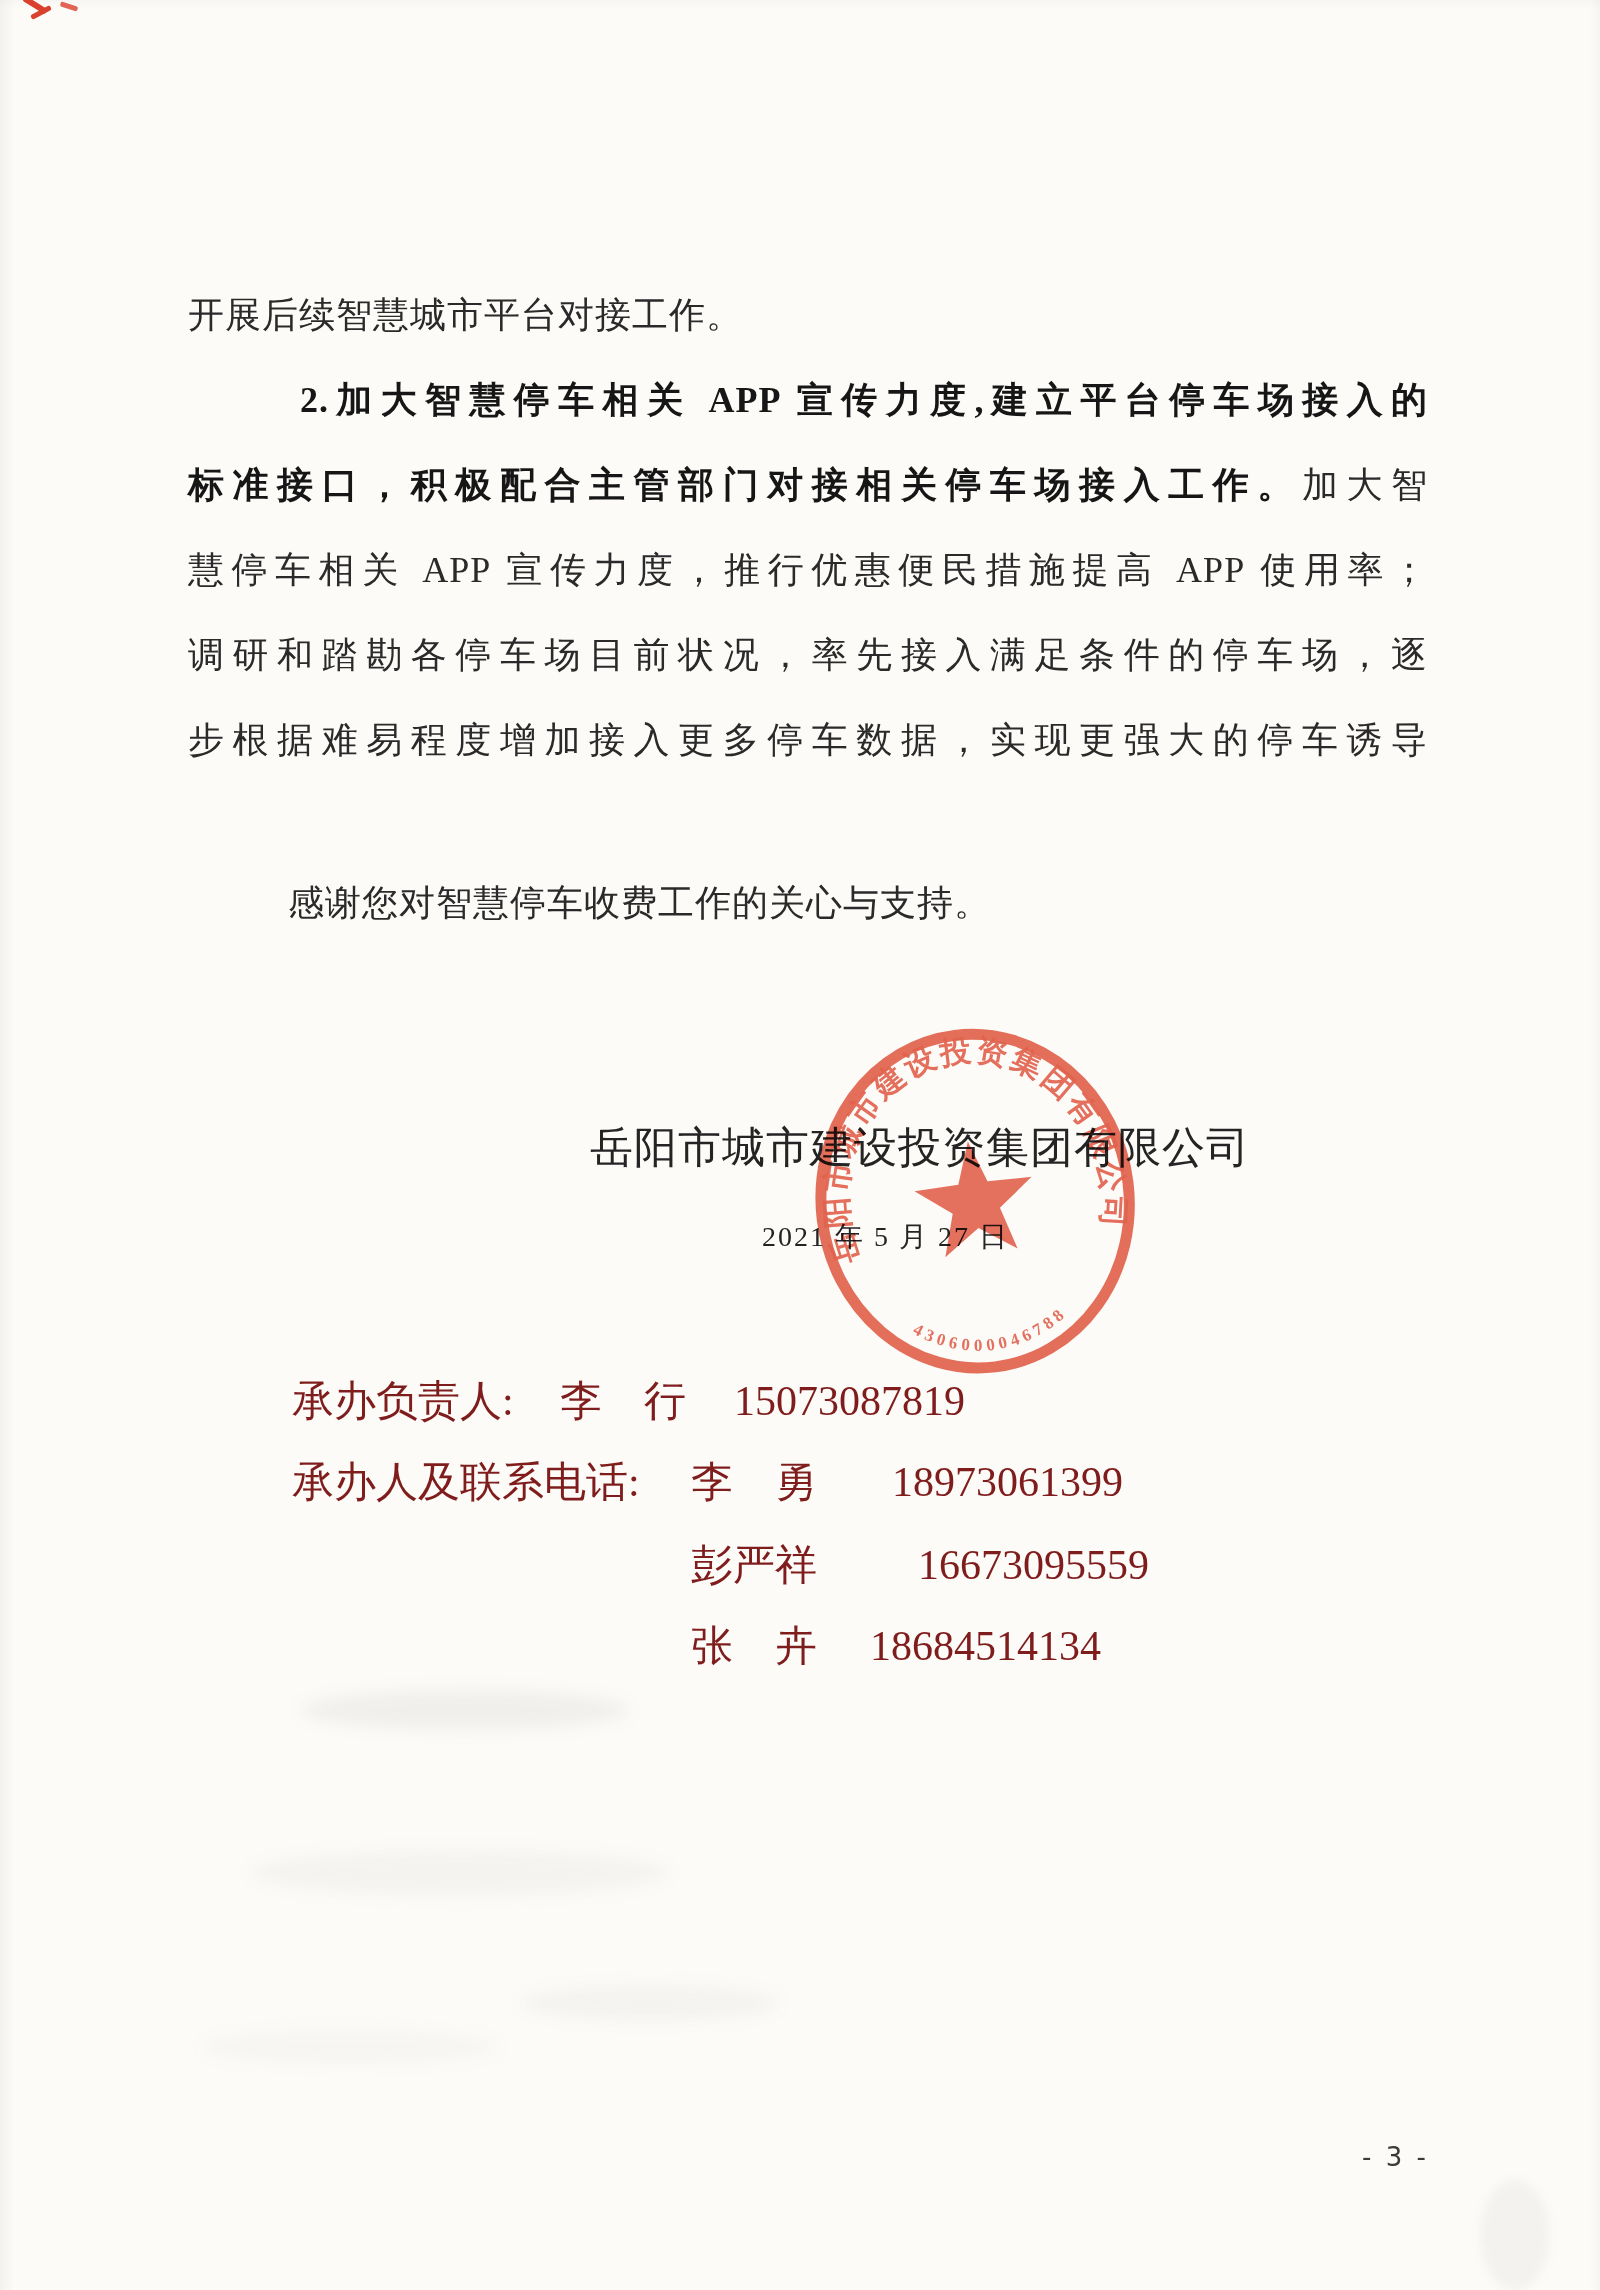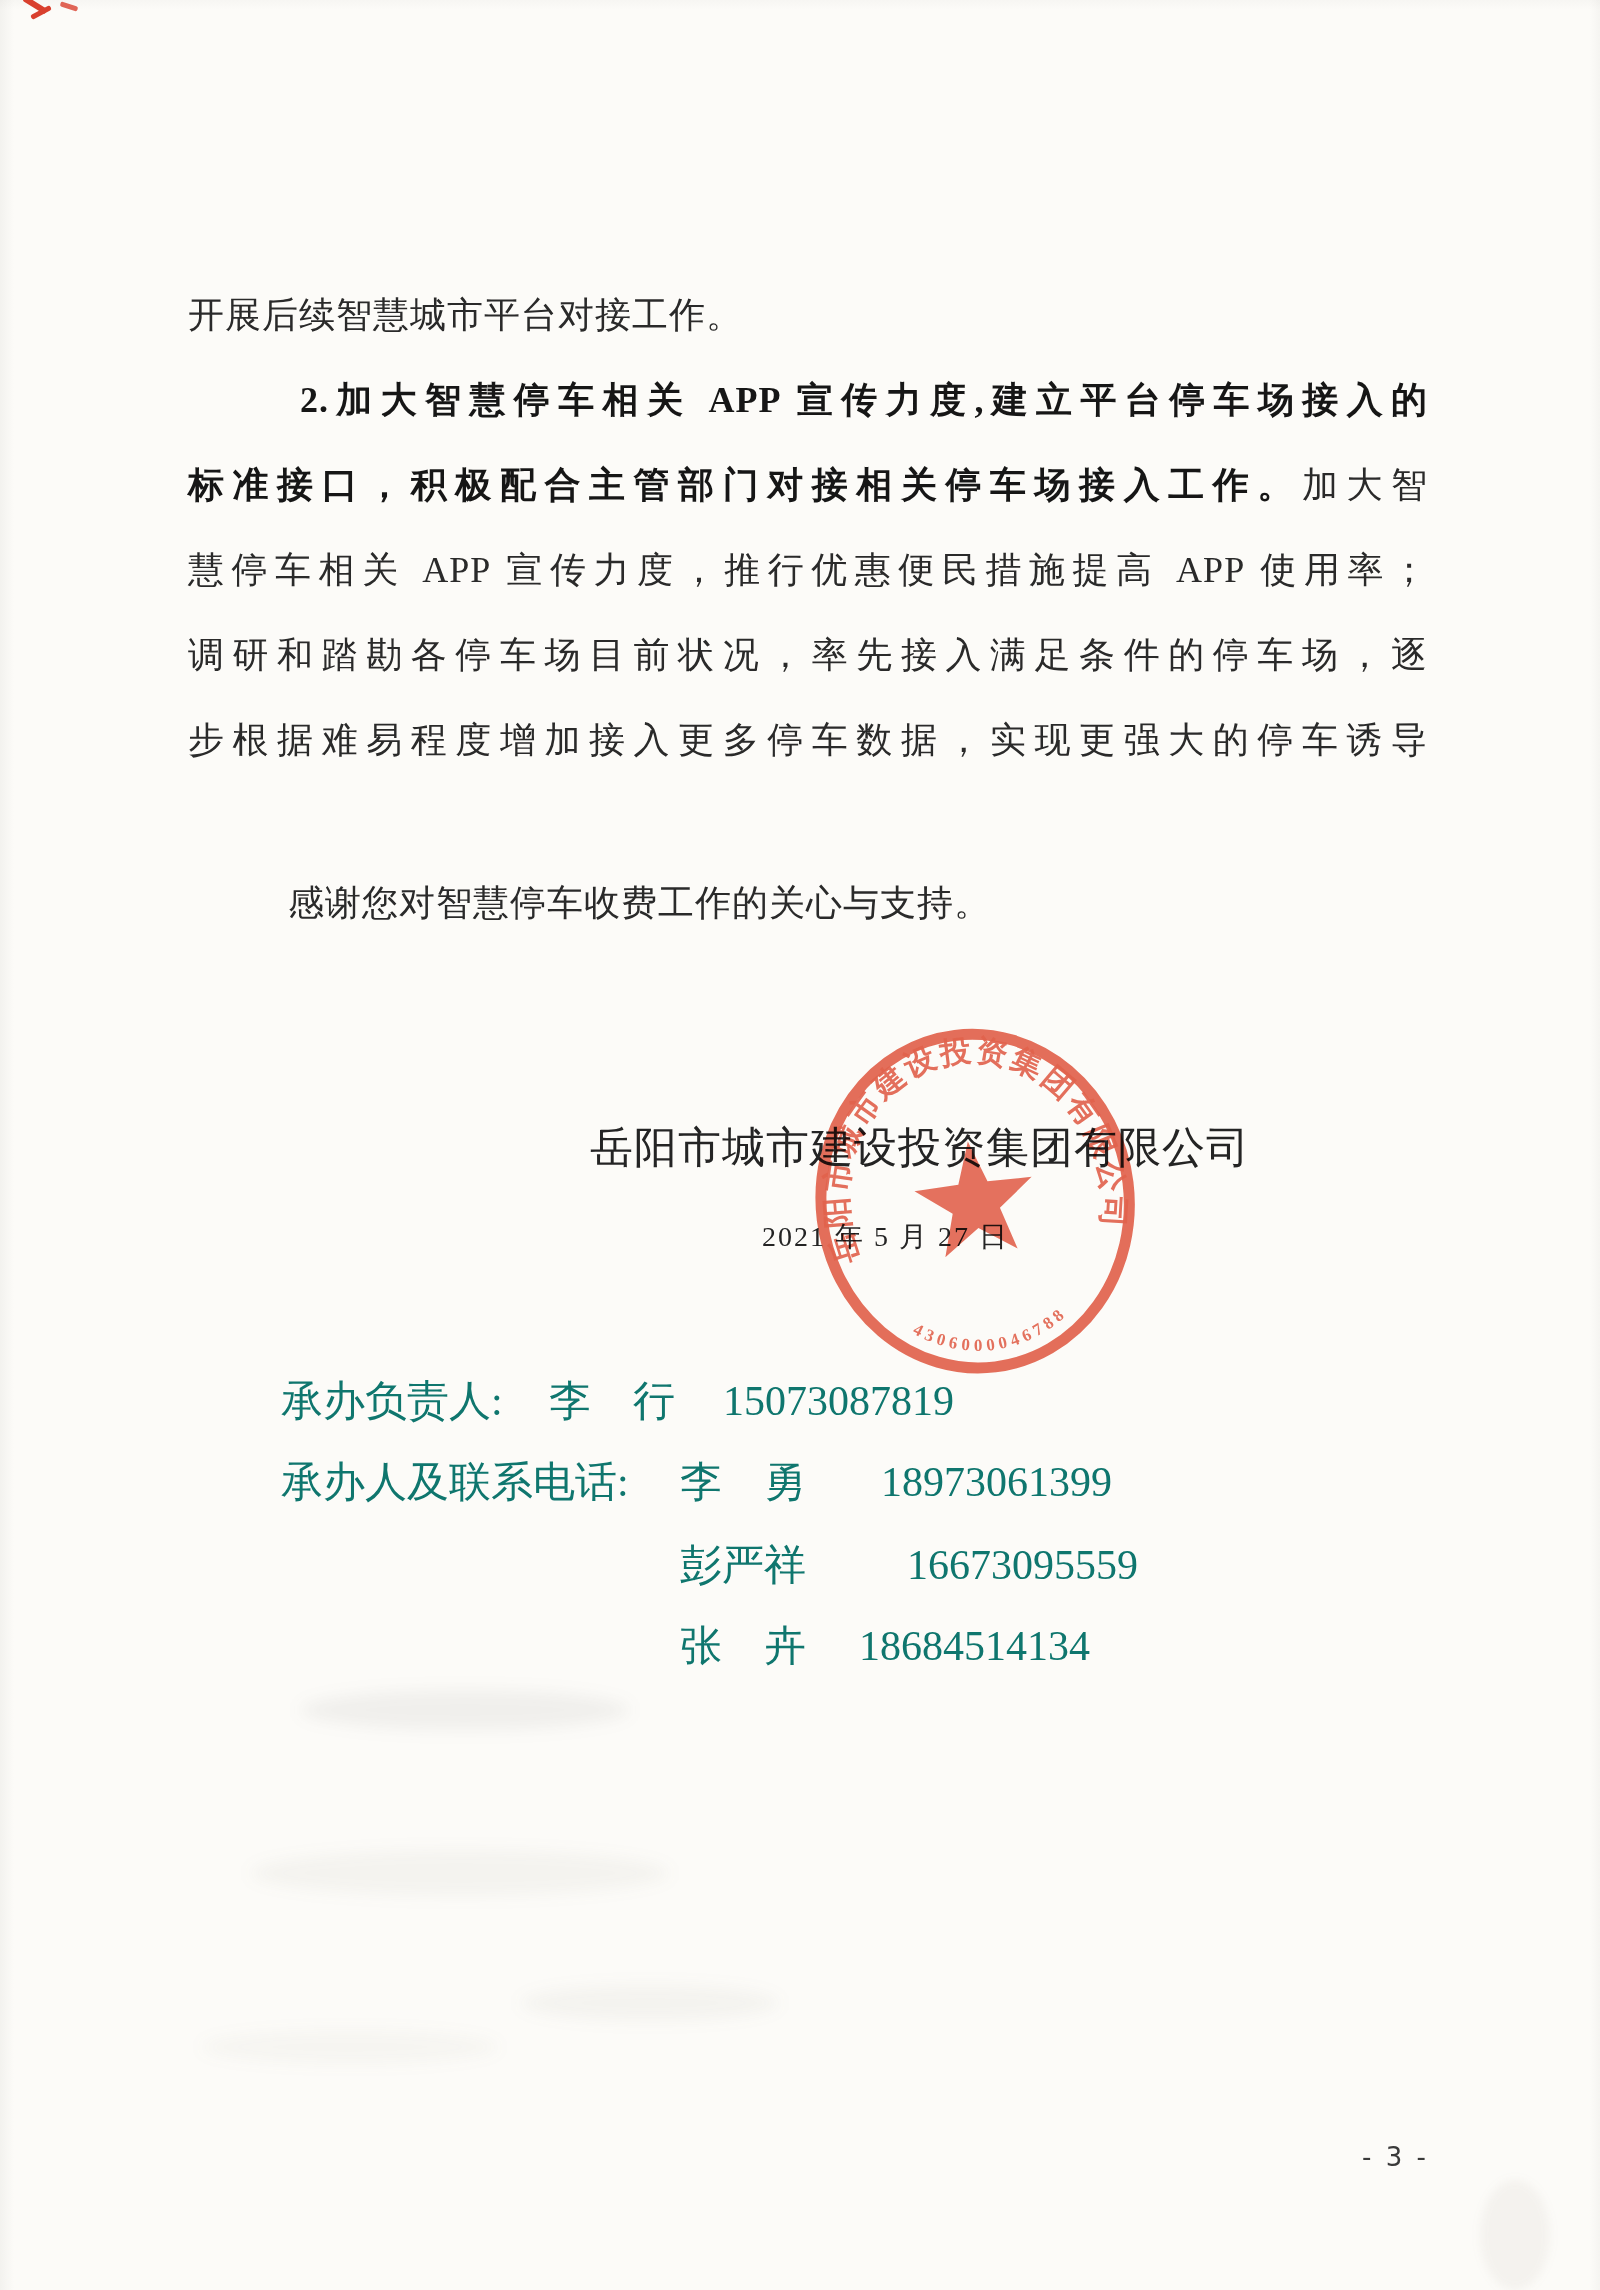--- a/index.html
+++ b/index.html
@@ -45,21 +45,21 @@
   .company-line{
     position:absolute;left:590px;top:1124px;
     font-size:43px;line-height:48px;letter-spacing:1px;
     color:#242424;white-space:nowrap;
   }
   .date-line{
     position:absolute;left:762px;top:1214px;
     font-size:28px;line-height:46px;letter-spacing:2px;
     color:#242424;white-space:nowrap;
   }
-  .contact-row{position:absolute;left:1px;width:1416px;height:56px;font-size:42px;line-height:50px;color:#0f766e;}
+  .contact-row{position:absolute;left:12px;width:1416px;height:56px;font-size:42px;line-height:50px;color:#7f1d1d;}
   .contact-row span{position:absolute;white-space:nowrap;}
   .r1{top:1376px;} .r2{top:1457px;} .r3{top:1540px;} .r4{top:1621px;}
   .c-label1{left:280px;} .c-name1{left:548px;} .c-phone1{left:722px;}
   .c-label2{left:280px;} .c-name2{left:679px;} .c-phone2{left:880px;}
   .c-name3{left:679px;} .c-phone3{left:858px;margin-left:48px;}
   .c-name4{left:679px;} .c-phone4{left:858px;}
   .page-number{
     position:absolute;left:1362px;top:2142px;
     font-family:"DejaVu Sans","Liberation Sans",sans-serif;
     font-size:26px;letter-spacing:3px;color:#3a3a3a;

